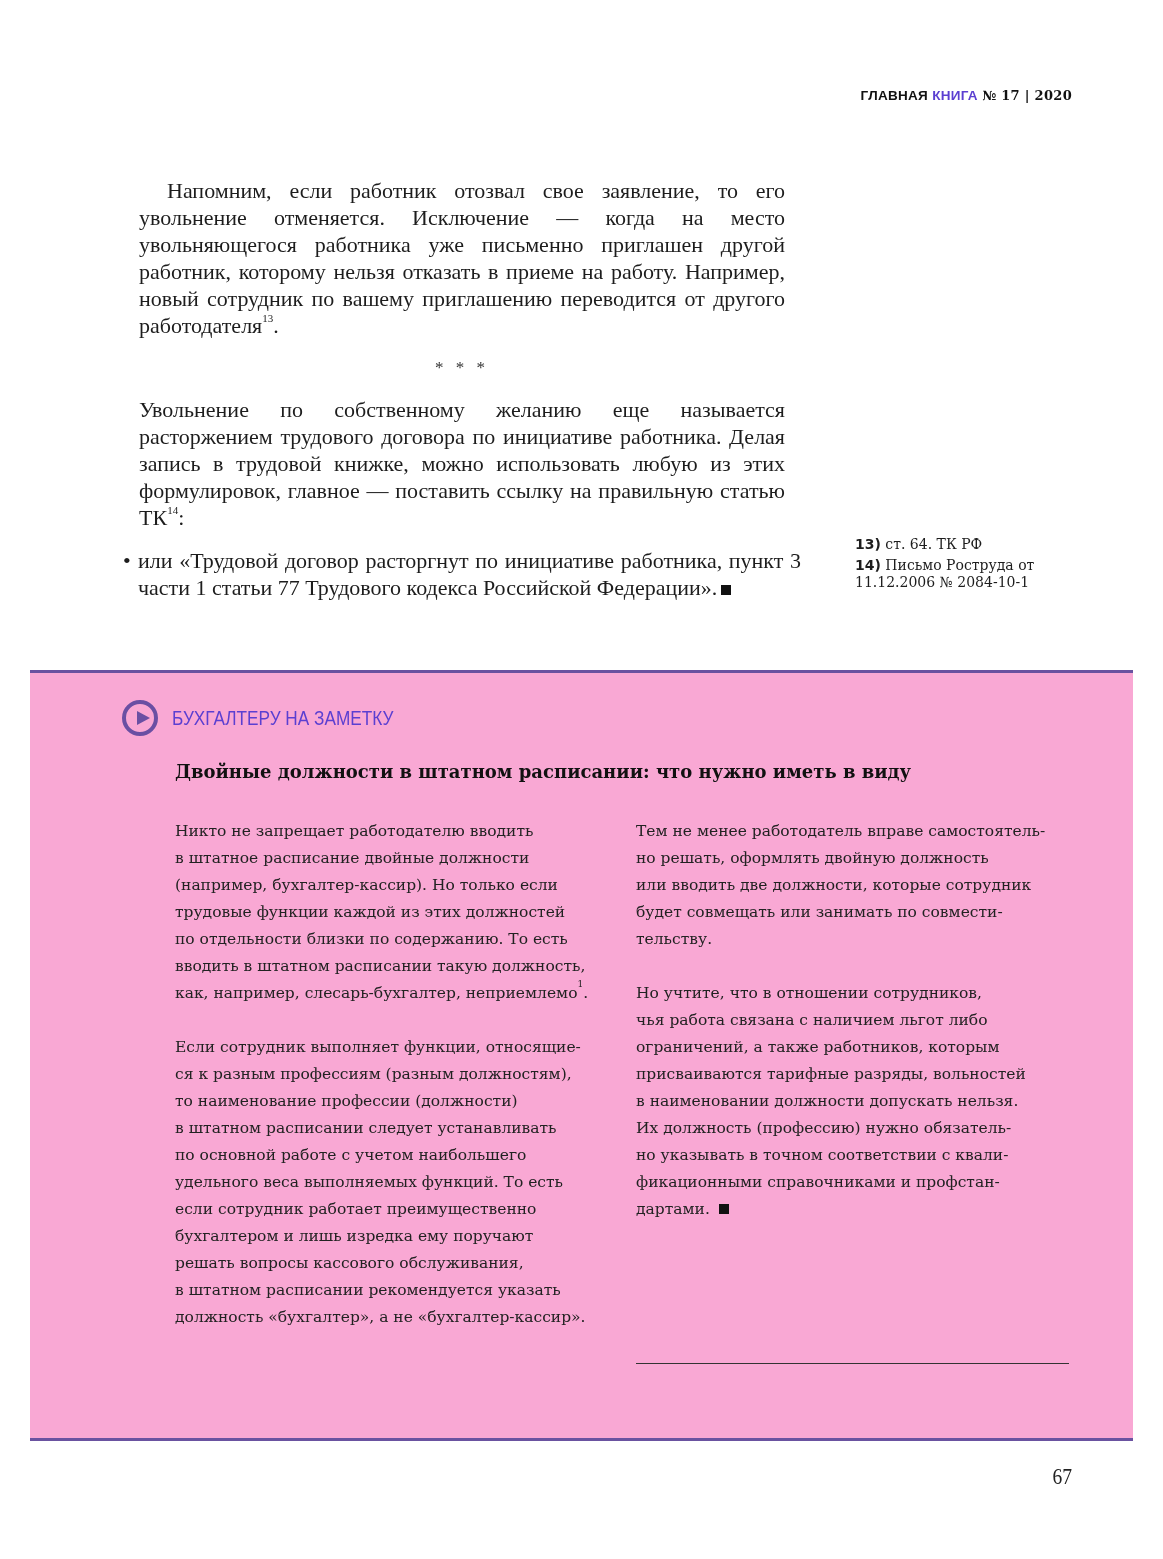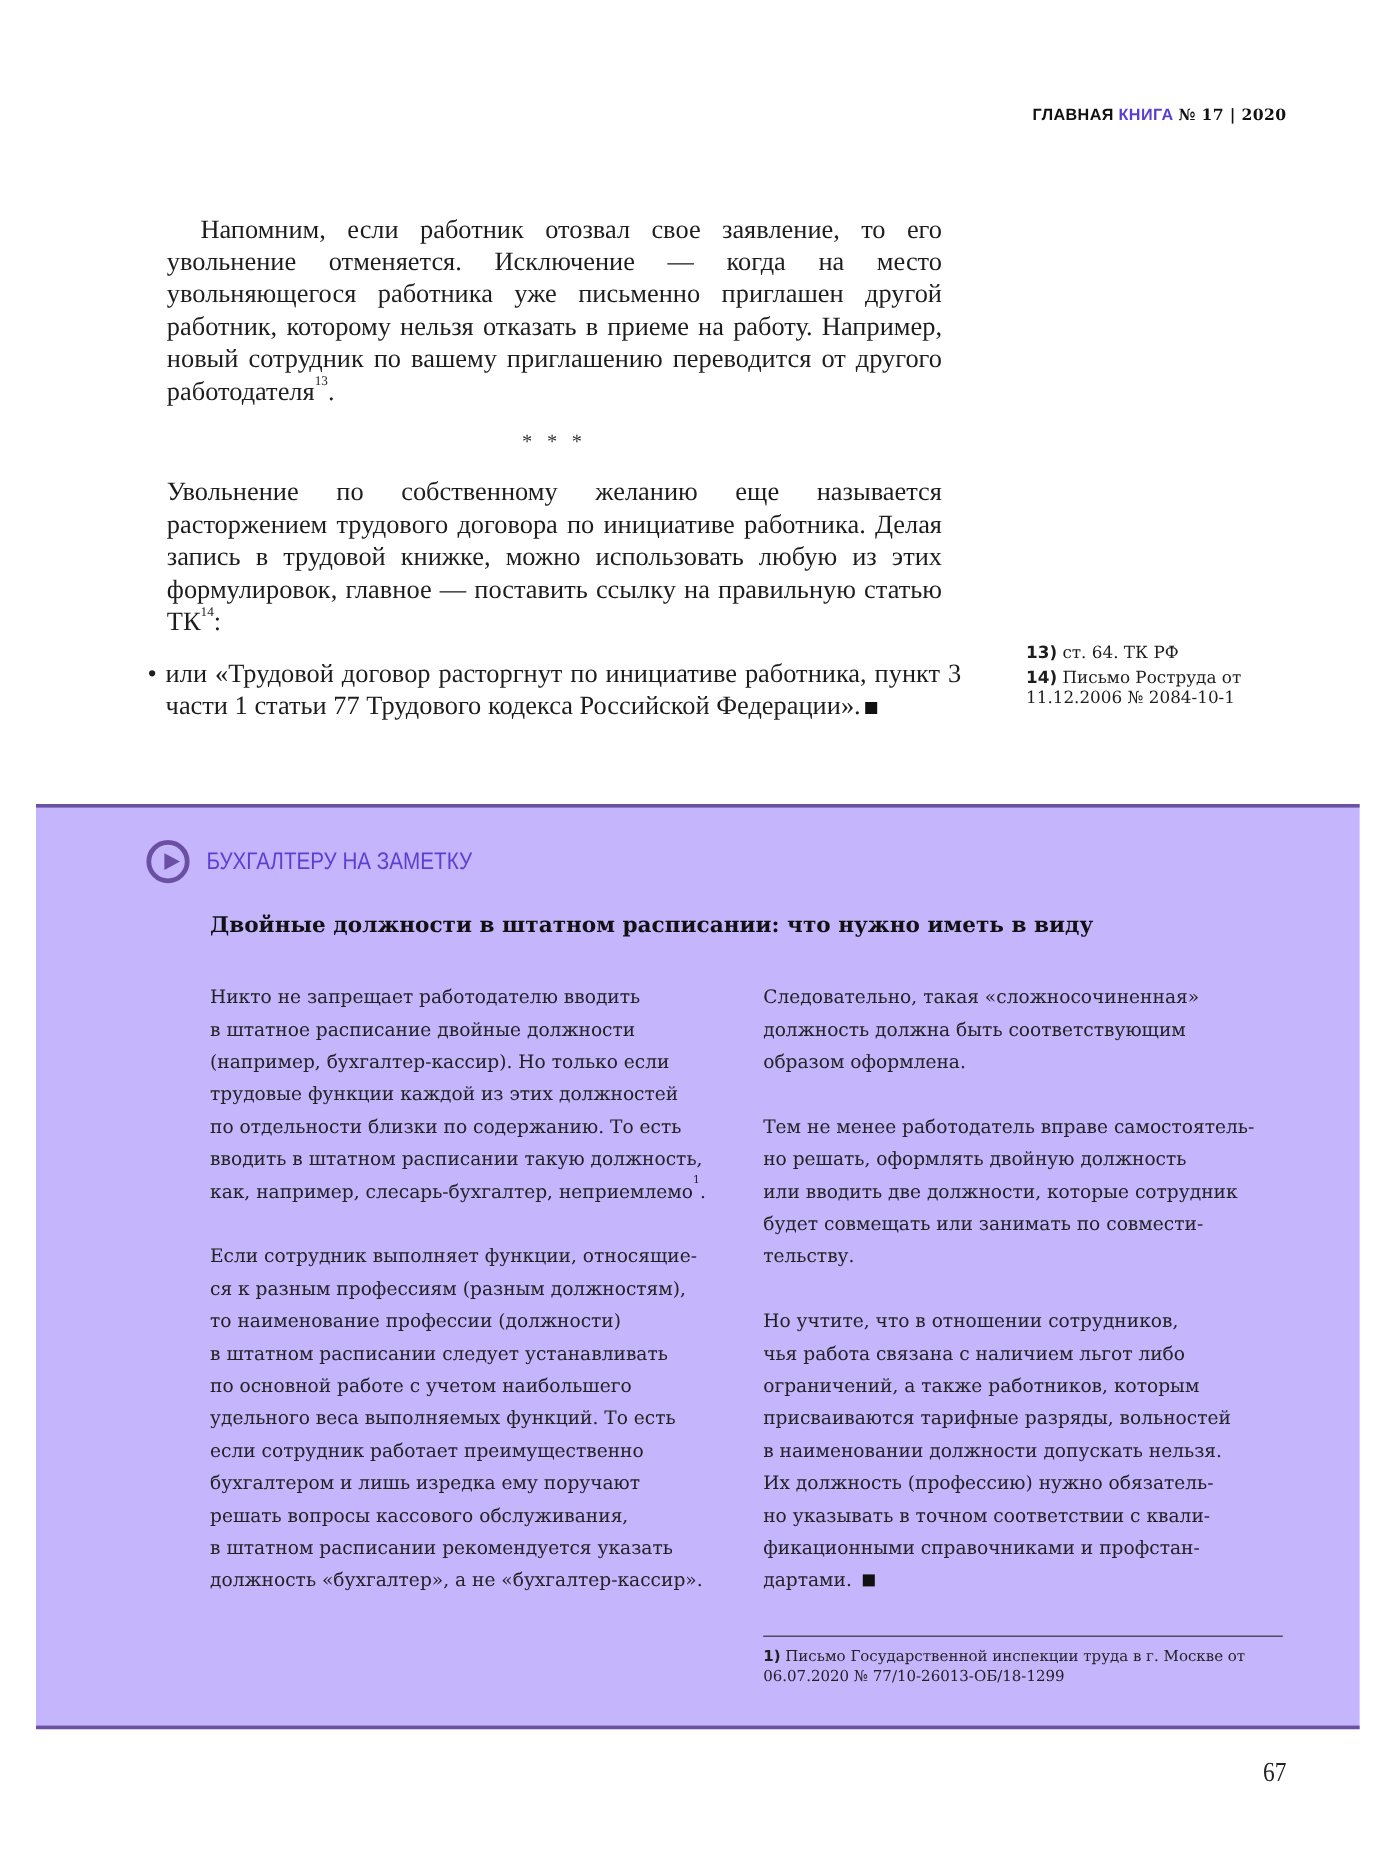--- a/index.html
+++ b/index.html
@@ -32,21 +32,21 @@
 
     .footnotes-side {
       position: absolute; left: 855px; top: 536px; width: 200px;
       font-family: "DejaVu Serif", serif; font-size: 14px; line-height: 17px; color: #1d1d1d;
     }
     .footnotes-side .fn { margin-bottom: 4px; }
     .footnotes-side b { font-family: "DejaVu Sans", sans-serif; }
 
     .box {
       position: absolute; left: 30px; top: 670px; width: 1103px; height: 771px;
-      background: #c4b5fd; border-top: 3px solid #6a52a0; border-bottom: 3px solid #6a52a0;
+      background: #f9a8d4; border-top: 3px solid #6a52a0; border-bottom: 3px solid #6a52a0;
       box-sizing: border-box;
     }
     .box-head { position: absolute; left: 92px; top: 27px; display: flex; align-items: center; }
     .play-icon {
       width: 36px; height: 36px; border: 4px solid #6a4fa3; border-radius: 50%;
       box-sizing: border-box; position: relative; margin-right: 14px;
     }
     .play-icon::after {
       content: ""; position: absolute; left: 11px; top: 7px;
       border-left: 13px solid #6a4fa3; border-top: 7.5px solid transparent; border-bottom: 7.5px solid transparent;
@@ -124,38 +124,32 @@
 по основной работе с учетом наибольшего
 удельного веса выполняемых функций. То есть
 если сотрудник работает преимущественно
 бухгалтером и лишь изредка ему поручают
 решать вопросы кассового обслуживания,
 в штатном расписании рекомендуется указать
 должность «бухгалтер», а не «бухгалтер-кассир».</p>
   </div>
 
   <div class="col col-right">
-    <p>Следовательно, такая «сложносочиненная»
-должность должна быть соответствующим
-образом оформлена.</p>
     <p>Тем не менее работодатель вправе самостоятель-
 но решать, оформлять двойную должность
 или вводить две должности, которые сотрудник
 будет совмещать или занимать по совмести-
 тельству.</p>
     <p><span>Но учтите, что в отношении сотрудников,
 чья работа связана с наличием льгот либо
 ограничений, а также работников, которым
 присваиваются тарифные разряды, вольностей
 в наименовании должности допускать нельзя.
 Их должность (профессию) нужно обязатель-
 но указывать в точном соответствии с квали-
 фикационными справочниками и профстан-
 дартами.</span> <span class="endmark"></span></p>
   </div>
 
   <div class="box-footnote-rule"></div>
-  <div class="box-footnote">
-    <b>1)</b> <span>Письмо Государственной инспекции труда в г. Москве от 06.07.2020 № 77/10-26013-ОБ/18-1299</span>
-  </div>
 </div>
 
 <div class="page-number">67</div>
 
 </body></html>

